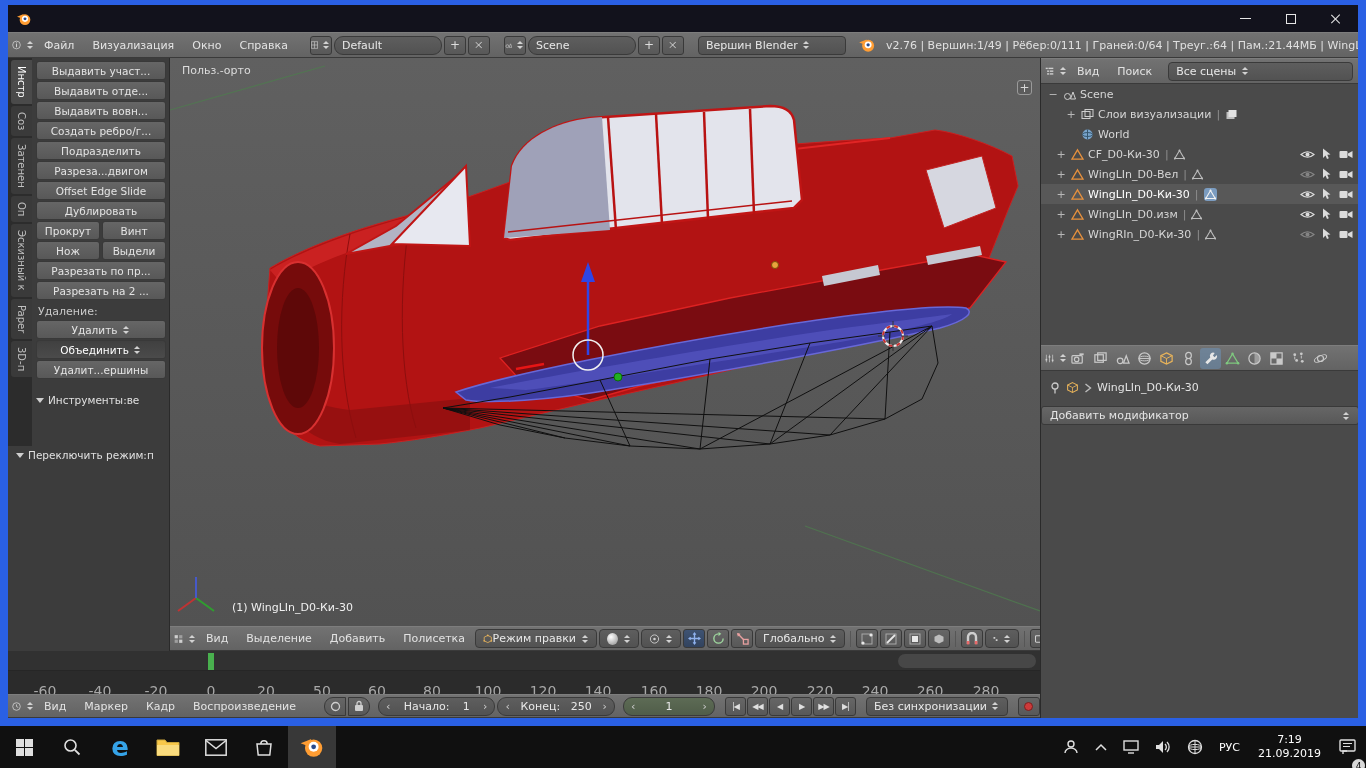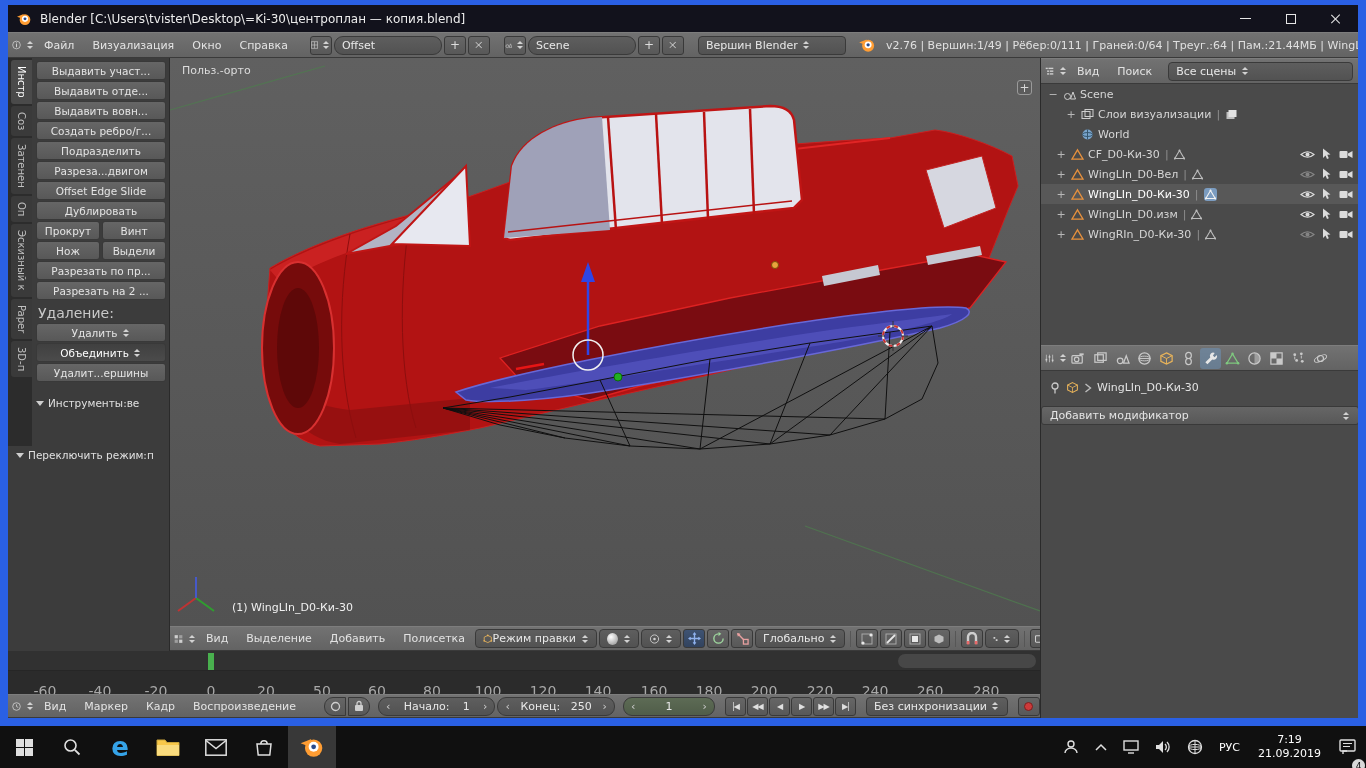--- a/index.html
+++ b/index.html
@@ -46,21 +46,21 @@
   .stats{margin-left:8px;color:#e0e0e0;white-space:nowrap;overflow:hidden;flex:1}
 
   
   .shelf{position:absolute;left:0;top:26px;width:162px;height:593px;background:#3c3c3c;border-right:1px solid #2a2a2a}
   .tabstrip{position:absolute;left:0;top:0;width:24px;height:388px;background:#2c2c2c;display:flex;flex-direction:column;gap:2px;padding-top:2px}
   .vtab{writing-mode:vertical-rl;font-size:10px;color:#c0c0c0;background:#3a3a3a;border-radius:3px 0 0 3px;
     display:flex;align-items:center;justify-content:center;padding:6px 2px;margin-left:3px}
   .vtab.active{background:#4a4a4a;color:#fff}
   .shelfcol{position:absolute;left:24px;top:0;width:138px;padding:3px 4px;display:flex;flex-direction:column;gap:1px}
   .shelfcol .btn{font-size:10.5px}
-  .shelf-label{color:#c9c9c9;font-size:14px;padding:4px 2px 1px}
+  .shelf-label{color:#c9c9c9;font-size:11px;padding:4px 2px 1px}
   .phead{color:#e0e0e0;font-size:10.5px;display:flex;align-items:center;gap:4px;padding:3px 0}
   .tri-down{width:0;height:0;border-left:4px solid transparent;border-right:4px solid transparent;border-top:5px solid #cfcfcf}
 
   
   .vp{position:absolute;left:162px;top:26px;width:870px;height:568px;background:linear-gradient(#606060,#525252);overflow:hidden}
   .vp-label{position:absolute;left:12px;top:6px;color:#dcdcdc;font-size:11px}
   .vp-obj{position:absolute;left:62px;top:543px;color:#f0f0f0;font-size:11px}
   .vp-plus{position:absolute;right:8px;top:22px;width:15px;height:15px;border:1px solid #9a9a9a;border-radius:3px;
     color:#d8d8d8;display:flex;align-items:center;justify-content:center;font-size:12px;background:rgba(90,90,90,.6)}
   .vph{position:absolute;left:162px;top:594px;width:870px;height:25px;gap:2px;padding-left:4px;font-size:11px}
@@ -117,21 +117,20 @@
 
     <div class="titlebar">
       <span>
         <svg width="16" height="16" viewBox="0 0 24 24">
             <circle cx="13.5" cy="13" r="8" fill="#ff9d33"></circle>
             <circle cx="13.5" cy="11.8" r="4.6" fill="#fff"></circle>
             <circle cx="13.5" cy="11.8" r="2.2" fill="#2a4a8a"></circle>
             <path d="M1.5 8.5 L11.5 4.5 L8 11 Z" fill="#ff9d33"></path>
           </svg>
       </span>
-      <span>Blender [C:\Users\tvister\Desktop\=Ki-30\центроплан — копия.blend]</span>
       <div class="wbtns">
         <div class="wbtn">
             <span class="glyph-min"></span>
           </div>
         <div class="wbtn">
             <span class="glyph-max"></span>
           </div>
         <div class="wbtn">
             <span class="glyph-x"></span>
           </div>
@@ -156,21 +155,21 @@
 
         <div class="icbtn" style="margin-left:12px">
           <svg width="12" height="12" viewBox="0 0 12 12">
               <rect x="0.5" y="0.5" width="11" height="11" fill="none" stroke="#cfcfcf"></rect>
               <line x1="6" y1="0.5" x2="6" y2="11.5" stroke="#cfcfcf"></line>
               <line x1="0.5" y1="6" x2="11.5" y2="6" stroke="#cfcfcf"></line>
             </svg>
           <span class="stp"></span>
         </div>
         <div class="pill" style="width:108px">
-            <span>Offset</span>
+            <span>Default</span>
           </div>
         <div class="icbtn">
             <span style="font-size:12px;color:#ddd">+</span>
           </div>
         <div class="icbtn">
             <span class="glyph-x" style="transform:scale(.7)"></span>
           </div>
 
         <div class="icbtn" style="margin-left:12px">
           <svg width="12" height="12" viewBox="0 0 12 12">

